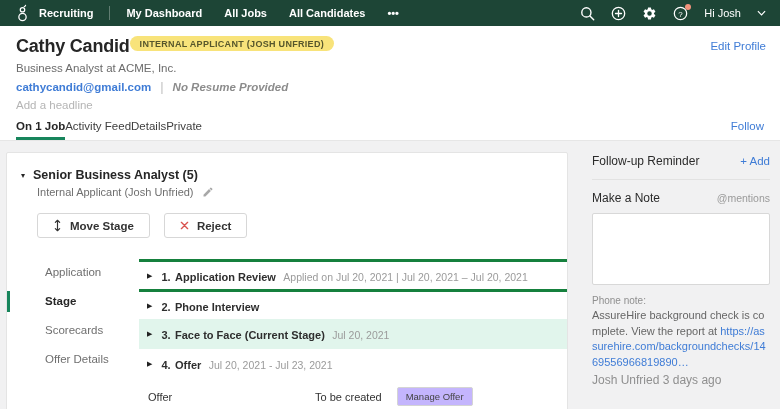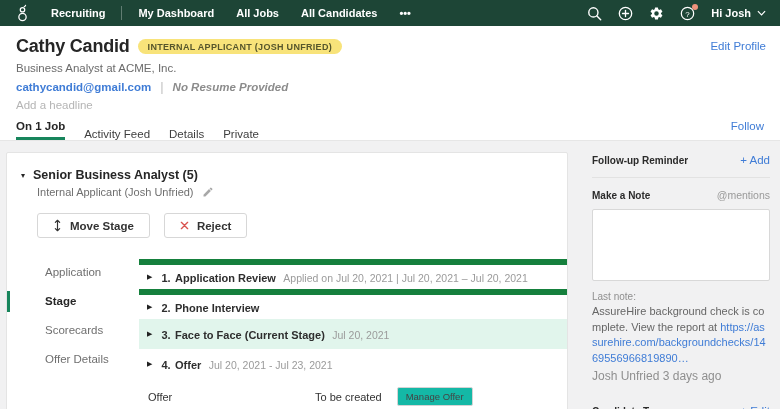--- a/index.html
+++ b/index.html
@@ -5,45 +5,45 @@
   * { margin:0; padding:0; box-sizing:border-box; }
   body { background:#ddd; }
   .screen{
     width:780px; height:409px; position:relative; overflow:hidden;
     background:#f1f1f2; font-family:"Liberation Sans","DejaVu Sans",sans-serif;
     color:#2d2d2d;
   }
   
   .topbar{ height:26px; background:#1d4536; display:flex; align-items:center;
     padding:0 14px; color:#fff; }
-  .topbar .brand{ display:flex; align-items:center; gap:20px; font-size:11px; font-weight:bold; }
+  .topbar .brand{ display:flex; align-items:center; gap:8px; font-size:11px; font-weight:bold; }
   .topbar .vsep{ width:1px; height:14px; background:rgba(255,255,255,.3); margin:0 16px; }
   .topbar .nav{ display:flex; gap:22px; font-size:11px; font-weight:bold; }
   .topbar .nav span{ cursor:default; }
   .topbar .right{ margin-left:auto; display:flex; align-items:center; gap:16px; }
   .topbar .right svg{ display:block; }
   .icon-wrap{ position:relative; display:flex; }
   .notif-dot{ position:absolute; top:-2px; right:-3px; width:6px; height:6px; border-radius:50%; }
-  .user{ display:flex; align-items:center; gap:6px; font-size:11px; font-weight:bold; }
+  .user{ display:flex; align-items:center; gap:16px; font-size:11px; font-weight:normal; }
   
   .profile{ background:#fff; height:115px; position:relative; padding:10px 16px 0 16px;
     border-bottom:1px solid #e6e6e6; }
-  .name-row{ display:flex; align-items:center; gap:8px; }
+  .name-row{ display:flex; align-items:flex-start; gap:0; }
   .cand-name{ font-size:18px; font-weight:bold; color:#262626; letter-spacing:-.2px; }
   .badge{ font-size:9px; font-weight:bold; letter-spacing:.3px; padding:3px 10px 2px;
     border-radius:9px; }
   .link{ color:#3f7cd6; text-decoration:none; cursor:pointer; }
   .edit-profile{ position:absolute; top:14px; right:14px; font-size:11.5px; }
   .prof-title{ margin-top:5px; font-size:11.5px; color:#6b6b6b; }
   .email-row{ margin-top:5px; display:flex; align-items:center; gap:9px; font-size:11.5px; }
   .email{ font-weight:bold; }
   .pipe{ color:#c2c2c2; font-size:13px; }
   .resume{ font-style:italic; color:#8c8c8c;font-weight:bold; }
   .headline{ margin-top:5px; font-size:11.5px; color:#b5b5b5; }
-  .tabs{ position:absolute; left:16px; right:16px; bottom:0; display:flex; gap:19px; align-items:flex-end; }
+  .tabs{ position:absolute; left:16px; right:16px; bottom:0; display:flex; align-items:flex-start; }
   .tab{ font-size:11.5px; color:#3e3e3e; cursor:pointer; }
   .tab.active{ font-weight:bold; color:#262626; border-bottom:3px solid #17855c; padding-bottom:5px; }
   .follow{ margin-left:auto; font-size:11.5px; padding-bottom:8px; }
   
   .card{ position:absolute; left:6px; top:152px; width:562px; height:280px;
     background:#fff; border:1px solid #e4e4e4; border-radius:2px; }
   .card-title-row{ display:flex; align-items:center; gap:8px; padding:15px 16px 0 14px; }
   .tri-down{ font-size:8px; color:#262626; }
   .card-title{ font-size:12.5px; font-weight:bold; color:#262626; }
   .card-sub{ margin:4px 0 0 30px; display:flex; align-items:center; gap:8px;
@@ -52,34 +52,34 @@
   .btn{ display:flex; align-items:center; gap:8px; border:1px solid #d7d7d7; background:#fff;
     border-radius:3px; padding:5px 15px; font-size:11.5px; font-weight:bold; color:#333; cursor:pointer;
     font-family:inherit; }
   .card-body{ position:absolute; top:100px; left:0; right:0; bottom:0; display:flex; }
   .stage-nav{ width:132px; padding-top:5px; }
   .stage-nav .item{ height:29px; line-height:29px; padding-left:38px; font-size:11.5px;
     color:#6f6f6f; position:relative; cursor:pointer; }
   .stage-nav .item.active{ color:#262626; font-weight:bold; }
   .stage-nav .item.active .abar{ position:absolute; left:0; top:4px; width:3px; height:21px; }
   .stage-list{ flex:1; padding-top:6px; padding-right:0; }
-  .srow{ display:flex; align-items:center; height:30px; border-top:6px solid #15803d;
+  .srow{ display:flex; align-items:center; height:30px; border-top:3px solid #15803d;
     padding-left:8px; gap:9px; cursor:pointer; }
   .srow.noline{ border-top:none; }
   .tri-right{ font-size:7px; color:#222; }
   .snum, .sname{ font-size:11px; font-weight:bold; color:#2e2e2e; }
   .sdetail{ font-size:10.5px; color:#9b9b9b; margin-left:3px; }
   .offer-row{ display:flex; align-items:center; margin-top:8px; padding-left:9px; font-size:11px; color:#333; }
   .offer-label{ width:167px; }
   .manage-btn{ margin-left:15px; font-size:9.5px; color:#444; border:1px solid #d4d4d4;
-    background:#14b8a6; border-radius:2px; padding:3px 8px; cursor:pointer; font-family:inherit; }
+    background:#c4b5fd; border-radius:2px; padding:3px 8px; cursor:pointer; font-family:inherit; }
   
   .side{ position:absolute; left:584px; top:141px; width:196px; bottom:0; padding:13px 10px 0 8px; }
   .side-row{ display:flex; justify-content:space-between; align-items:center; }
-  .side-title{ font-size:10px; font-weight:bold; color:#2b2b2b; }
+  .side-title{ font-size:12px; font-weight:normal; color:#2b2b2b; }
   .side-action{ font-size:11.5px; }
   .mentions{ font-size:10.5px; color:#9a9a9a; }
   .divider{ border:none; border-top:1px solid #e2e2e2; margin:11px 0; }
   .note-area{ width:100%; height:72px; border:1px solid #d8d8d8; border-radius:2px;
     background:#fff; margin-top:8px; resize:none; font-family:inherit; font-size:11px; padding:5px; }
   .last-note{ font-size:10px; color:#8f8f8f; margin-top:6px; }
   .note-text{ font-size:11px; color:#666; line-height:1.42; margin-top:2px; word-break:break-all; }
   .note-author{ font-size:12px; color:#8f8f8f; margin-top:3px; }
   .tags-row{ margin-top:22px; }
 </style>
@@ -230,21 +230,21 @@
     <div class="side-row">
       <span class="side-title">Follow-up Reminder</span>
       <a class="link side-action">+ Add</a>
     </div>
     <hr class="divider">
     <div class="side-row">
       <span class="side-title">Make a Note</span>
       <span class="mentions">@mentions</span>
     </div>
     <textarea class="note-area" style=""></textarea>
-    <div class="last-note">Last note:</div>
+    <div class="last-note">Phone note:</div>
     <div class="note-text"><span>AssureHire background check is complete. View the report at </span><a class="link">https://assurehire.com/backgroundchecks/1469556966819890…</a></div>
     <div class="note-author">Josh Unfried 3 days ago</div>
     <div class="side-row tags-row">
       <span class="side-title">Candidate Tags</span>
       <a class="link side-action">+ Edit</a>
     </div>
     
   </aside>
 
 </div>

